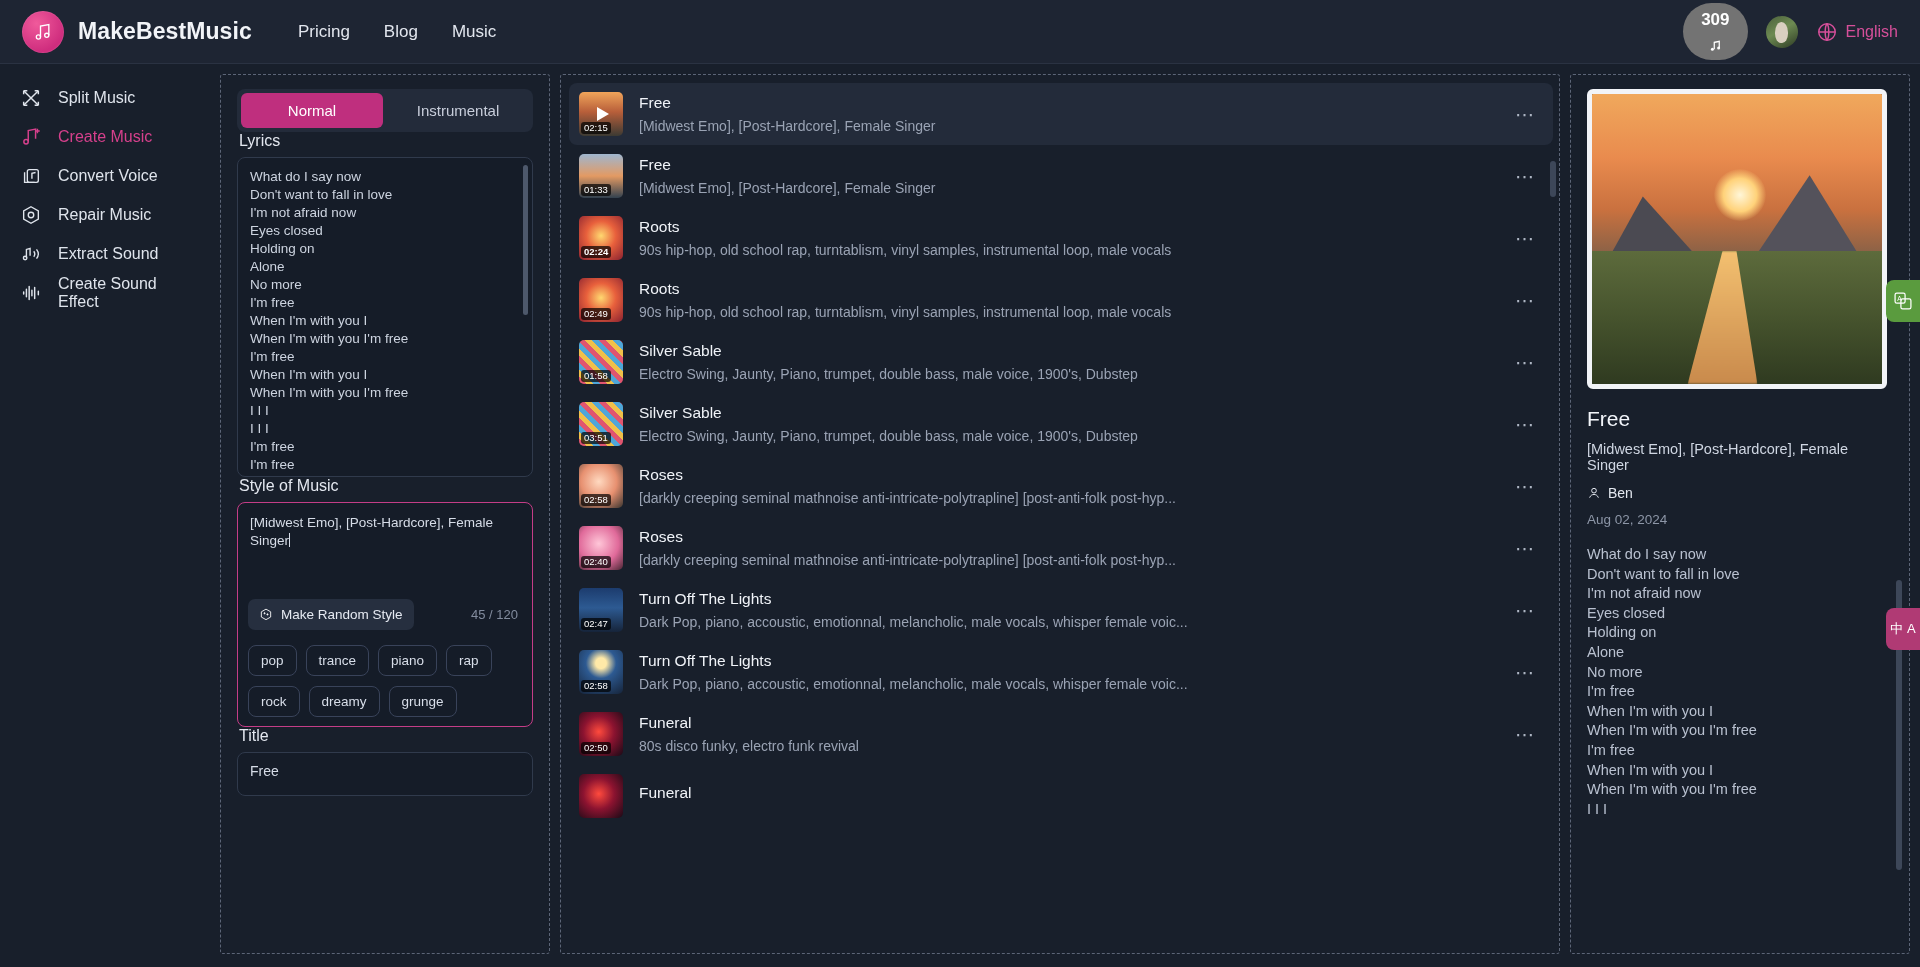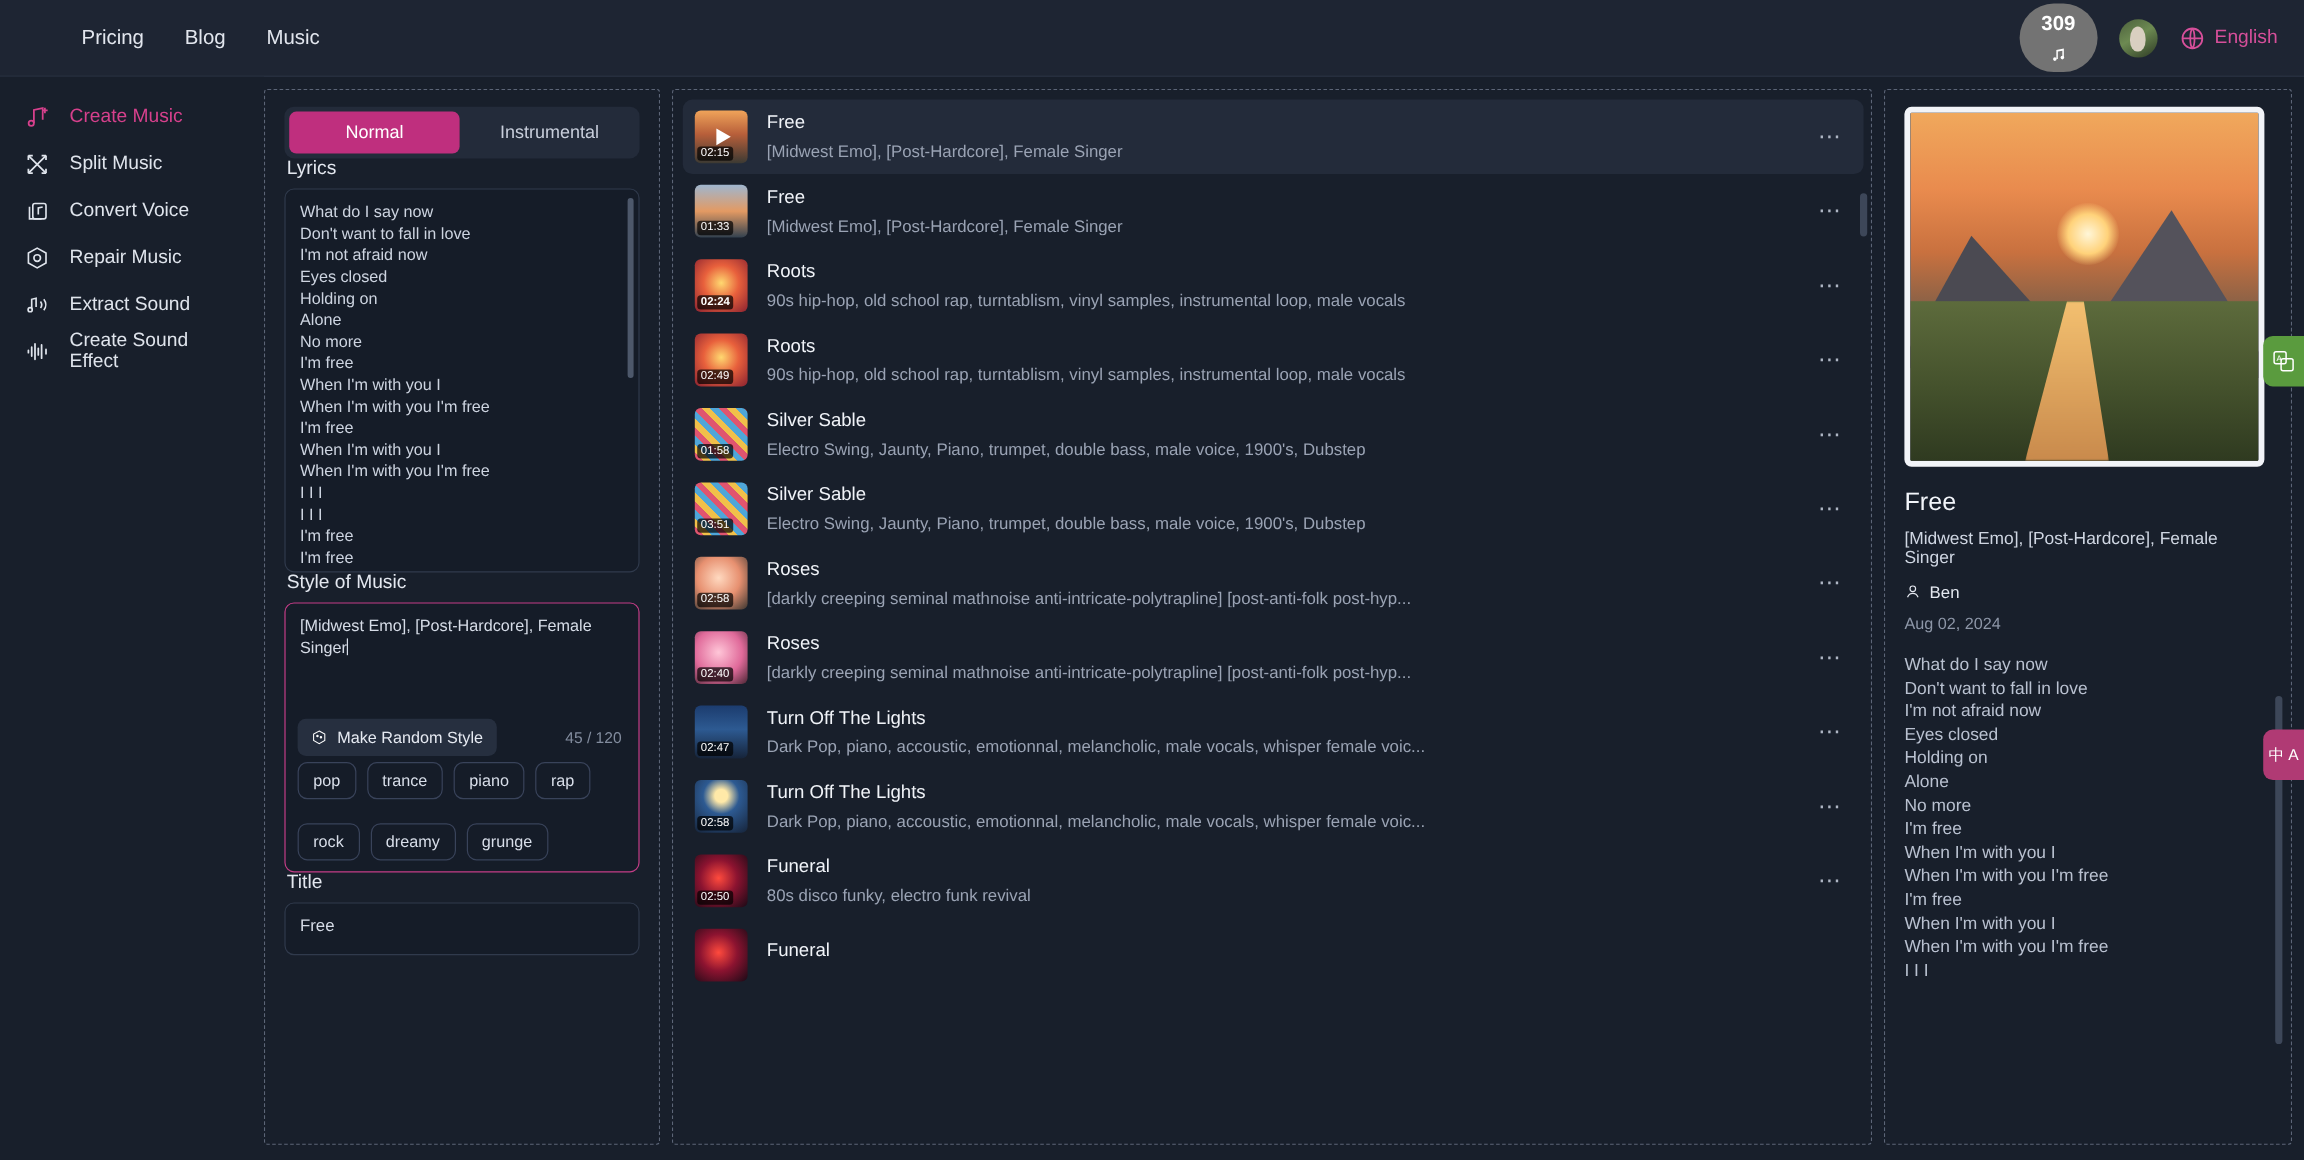--- a/index.html
+++ b/index.html
@@ -107,21 +107,21 @@
   .style-val { font-size: 13.5px; color: #d6dce7; }
   .caret { display:inline-block; width:1px; height:14px; background:#d6dce7; vertical-align:-2px; }
   .rnd-btn {
     position: absolute; left: 10px; bottom: 96px;
     background: #262f3f; border: 0; border-radius: 7px; cursor: pointer;
     color: #e6eaf2; font-size: 13.5px; font-family: inherit;
     padding: 8px 11px; display: flex; align-items: center; gap: 8px;
   }
   .counter { position: absolute; right: 14px; bottom: 104px; font-size: 13px; color: #828c9e; }
   .tagrow { position: absolute; left: 10px; display: flex; gap: 9px; }
-  .tagrow.r1 { bottom: 60px; margin-top: 16px; }
+  .tagrow.r1 { bottom: 50px; margin-top: 16px; }
   .tagrow.r2 { bottom: 9px; }
   .tag {
     background: #151c28; border: 1px solid #39435a; border-radius: 8px;
     padding: 7px 12px; font-size: 13.5px; color: #d8dee9; cursor: pointer;
   }
   .title-box {
     background: #151c28; border: 1px solid #303a4c; border-radius: 8px;
     padding: 10px 12px; font-size: 14px; color: #d6dce7; height: 44px;
   }
 
@@ -205,20 +205,30 @@
   }
   .edge-green { background: #5a9b3e; top: 280px; }
   .edge-pink { background: #b03a74; top: 608px; font-size: 13px; color: #fff; }
 </style>
 </head>
 <body>
 
 <div class="app">
 
   <div class="header">
+    <div class="brand">
+      <div class="brand-logo">
+        <svg width="20" height="20" viewBox="0 0 24 24" fill="none" stroke="#fff" stroke-width="1.6">
+          <path d="M9 18V5l10-2v13"></path>
+            <circle cx="6.5" cy="18" r="2.5"></circle>
+            <circle cx="16.5" cy="16" r="2.5"></circle>
+        </svg>
+      </div>
+      <div class="brand-name">MakeBestMusic</div>
+    </div>
     <div class="nav">
       <a href="#">Pricing</a>
       <a href="#">Blog</a>
       <a href="#">Music</a>
     </div>
     <div class="header-right">
       <div class="credits">
         <span>309</span>
         <svg width="15" height="15" viewBox="0 0 24 24" fill="#fff">
           <path d="M9 18V6l10-2v12h-2V6.8L11 8v10z"></path>
@@ -233,38 +243,38 @@
             <path d="M3 12h18M12 3c2.6 3 2.6 15 0 18M12 3c-2.6 3-2.6 15 0 18"></path>
         </svg>
         <span>English</span>
       </div>
     </div>
   </div>
 
   <div class="body">
 
     <div class="sidebar">
+      <div class="side-item">
+        <span class="ico">
+          <svg viewBox="0 0 24 24" fill="none" stroke="#dfe4ec" stroke-width="1.6">
+              <path d="M4 4l16 16M20 4L4 20"></path>
+              <path d="M4 4h4M4 4v4M20 4h-4M20 4v4M4 20h4M4 20v-4M20 20h-4M20 20v-4"></path>
+            </svg>
+        </span>
+        <span>Split Music</span>
+      </div>
       <div class="side-item active">
         <span class="ico">
           <svg viewBox="0 0 24 24" fill="none" stroke="#d6408c" stroke-width="1.6">
               <path d="M9 17V5l8-1.6V14"></path>
               <circle cx="6.6" cy="17.2" r="2.4"></circle>
               <path d="M19 3v5M16.5 5.5h5"></path>
             </svg>
         </span>
         <span>Create Music</span>
-      </div>
-      <div class="side-item">
-        <span class="ico">
-          <svg viewBox="0 0 24 24" fill="none" stroke="#dfe4ec" stroke-width="1.6">
-              <path d="M4 4l16 16M20 4L4 20"></path>
-              <path d="M4 4h4M4 4v4M20 4h-4M20 4v4M4 20h4M4 20v-4M20 20h-4M20 20v-4"></path>
-            </svg>
-        </span>
-        <span>Split Music</span>
       </div>
       <div class="side-item">
         <span class="ico">
           <svg viewBox="0 0 24 24" fill="none" stroke="#dfe4ec" stroke-width="1.5">
               <rect x="8" y="5" width="12" height="14" rx="2"></rect>
               <path d="M5 8v11h11"></path>
               <path d="M13 15V9l4-.8"></path>
             </svg>
         </span>
         <span>Convert Voice</span>

